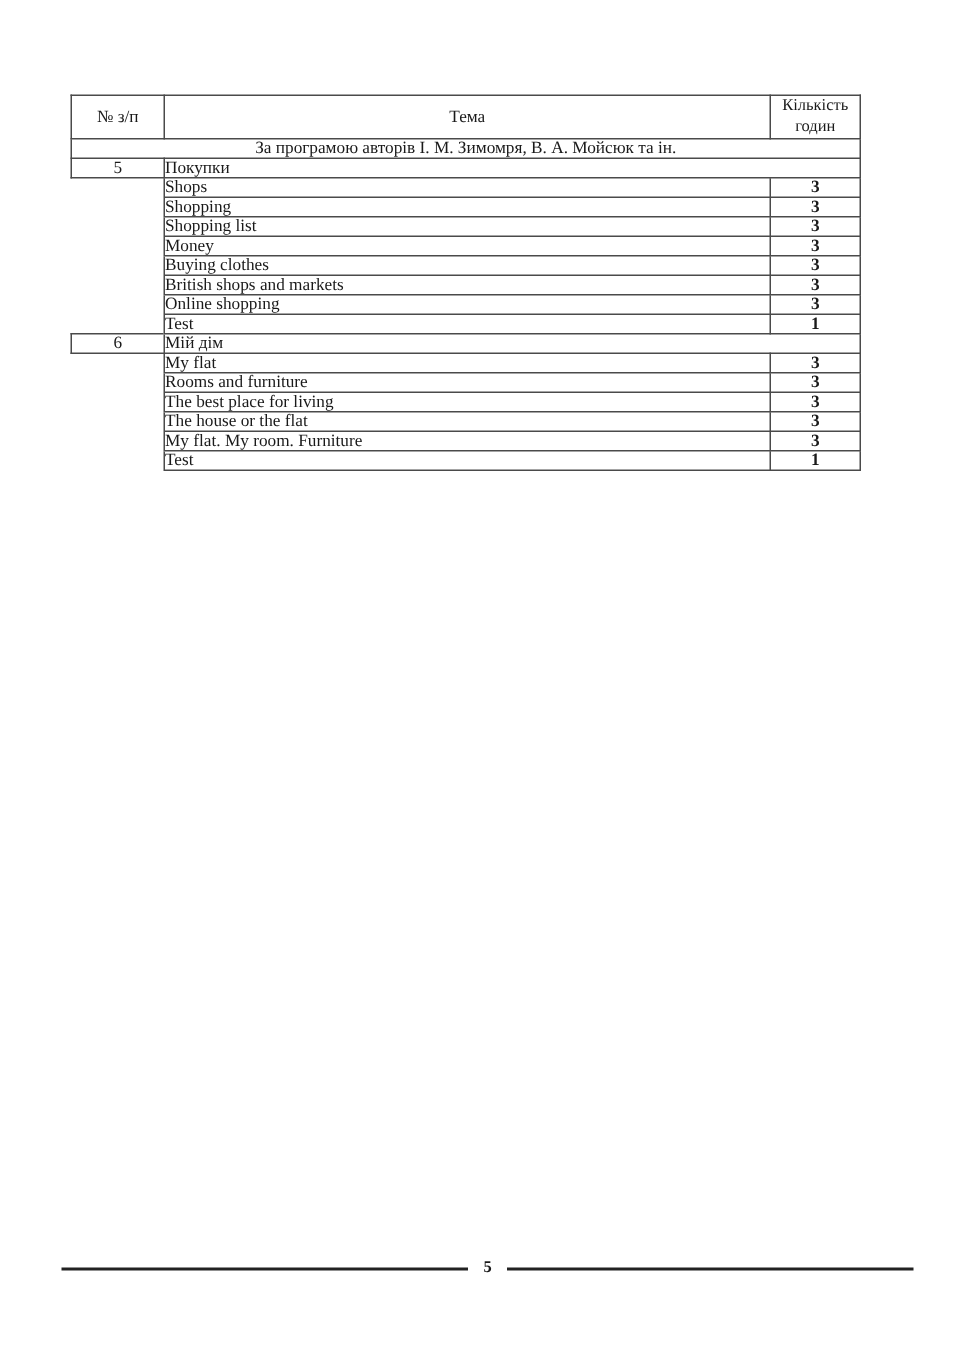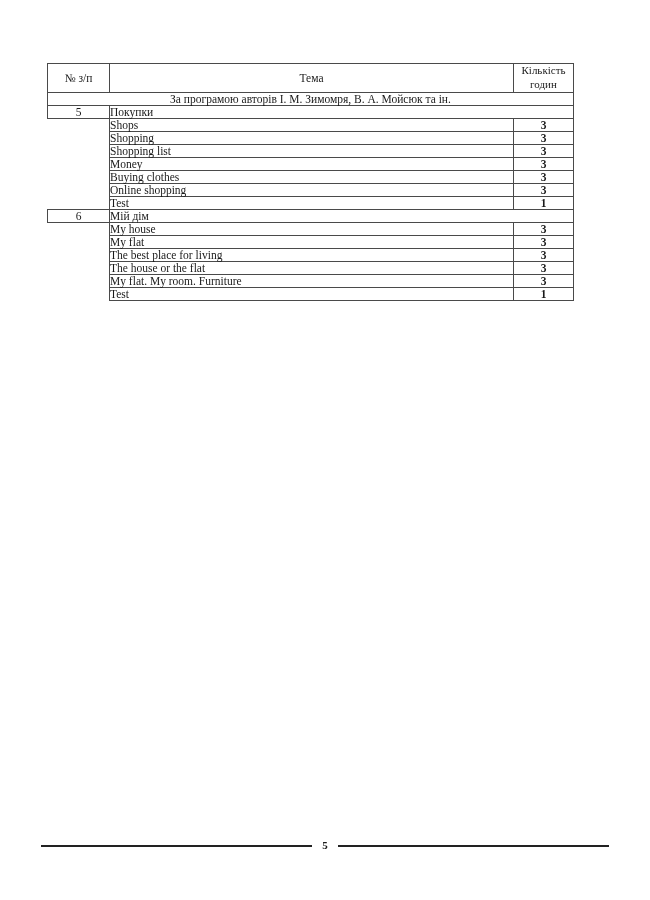--- a/index.html
+++ b/index.html
@@ -161,41 +161,46 @@
           <td class="lesson-title">Money</td>
           <td class="hours-cell">3</td>
         </tr>
         <tr>
           <td class="blank-cell no-border-left"></td>
           <td class="lesson-title">Buying clothes</td>
           <td class="hours-cell">3</td>
         </tr>
         <tr>
           <td class="blank-cell no-border-left"></td>
+          <td class="lesson-title">British shops and markets</td>
+          <td class="hours-cell">3</td>
+        </tr>
+        <tr>
+          <td class="blank-cell no-border-left"></td>
           <td class="lesson-title">Online shopping</td>
           <td class="hours-cell">3</td>
         </tr>
         <tr>
           <td class="blank-cell no-border-left"></td>
           <td class="lesson-title">Test</td>
           <td class="hours-cell">1</td>
         </tr>
 
         <tr>
           <td class="unit-num">6</td>
           <td class="unit-title" colspan="2">Мій дім</td>
         </tr>
         <tr>
           <td class="blank-cell no-border-left"></td>
-          <td class="lesson-title">My house</td>
-          <td class="hours-cell">3</td>
-        </tr>
-        <tr>
-          <td class="blank-cell no-border-left"></td>
           <td class="lesson-title">My flat</td>
+          <td class="hours-cell">3</td>
+        </tr>
+        <tr>
+          <td class="blank-cell no-border-left"></td>
+          <td class="lesson-title">Rooms and furniture</td>
           <td class="hours-cell">3</td>
         </tr>
         <tr>
           <td class="blank-cell no-border-left"></td>
           <td class="lesson-title">The best place for living</td>
           <td class="hours-cell">3</td>
         </tr>
         <tr>
           <td class="blank-cell no-border-left"></td>
           <td class="lesson-title">The house or the flat</td>

